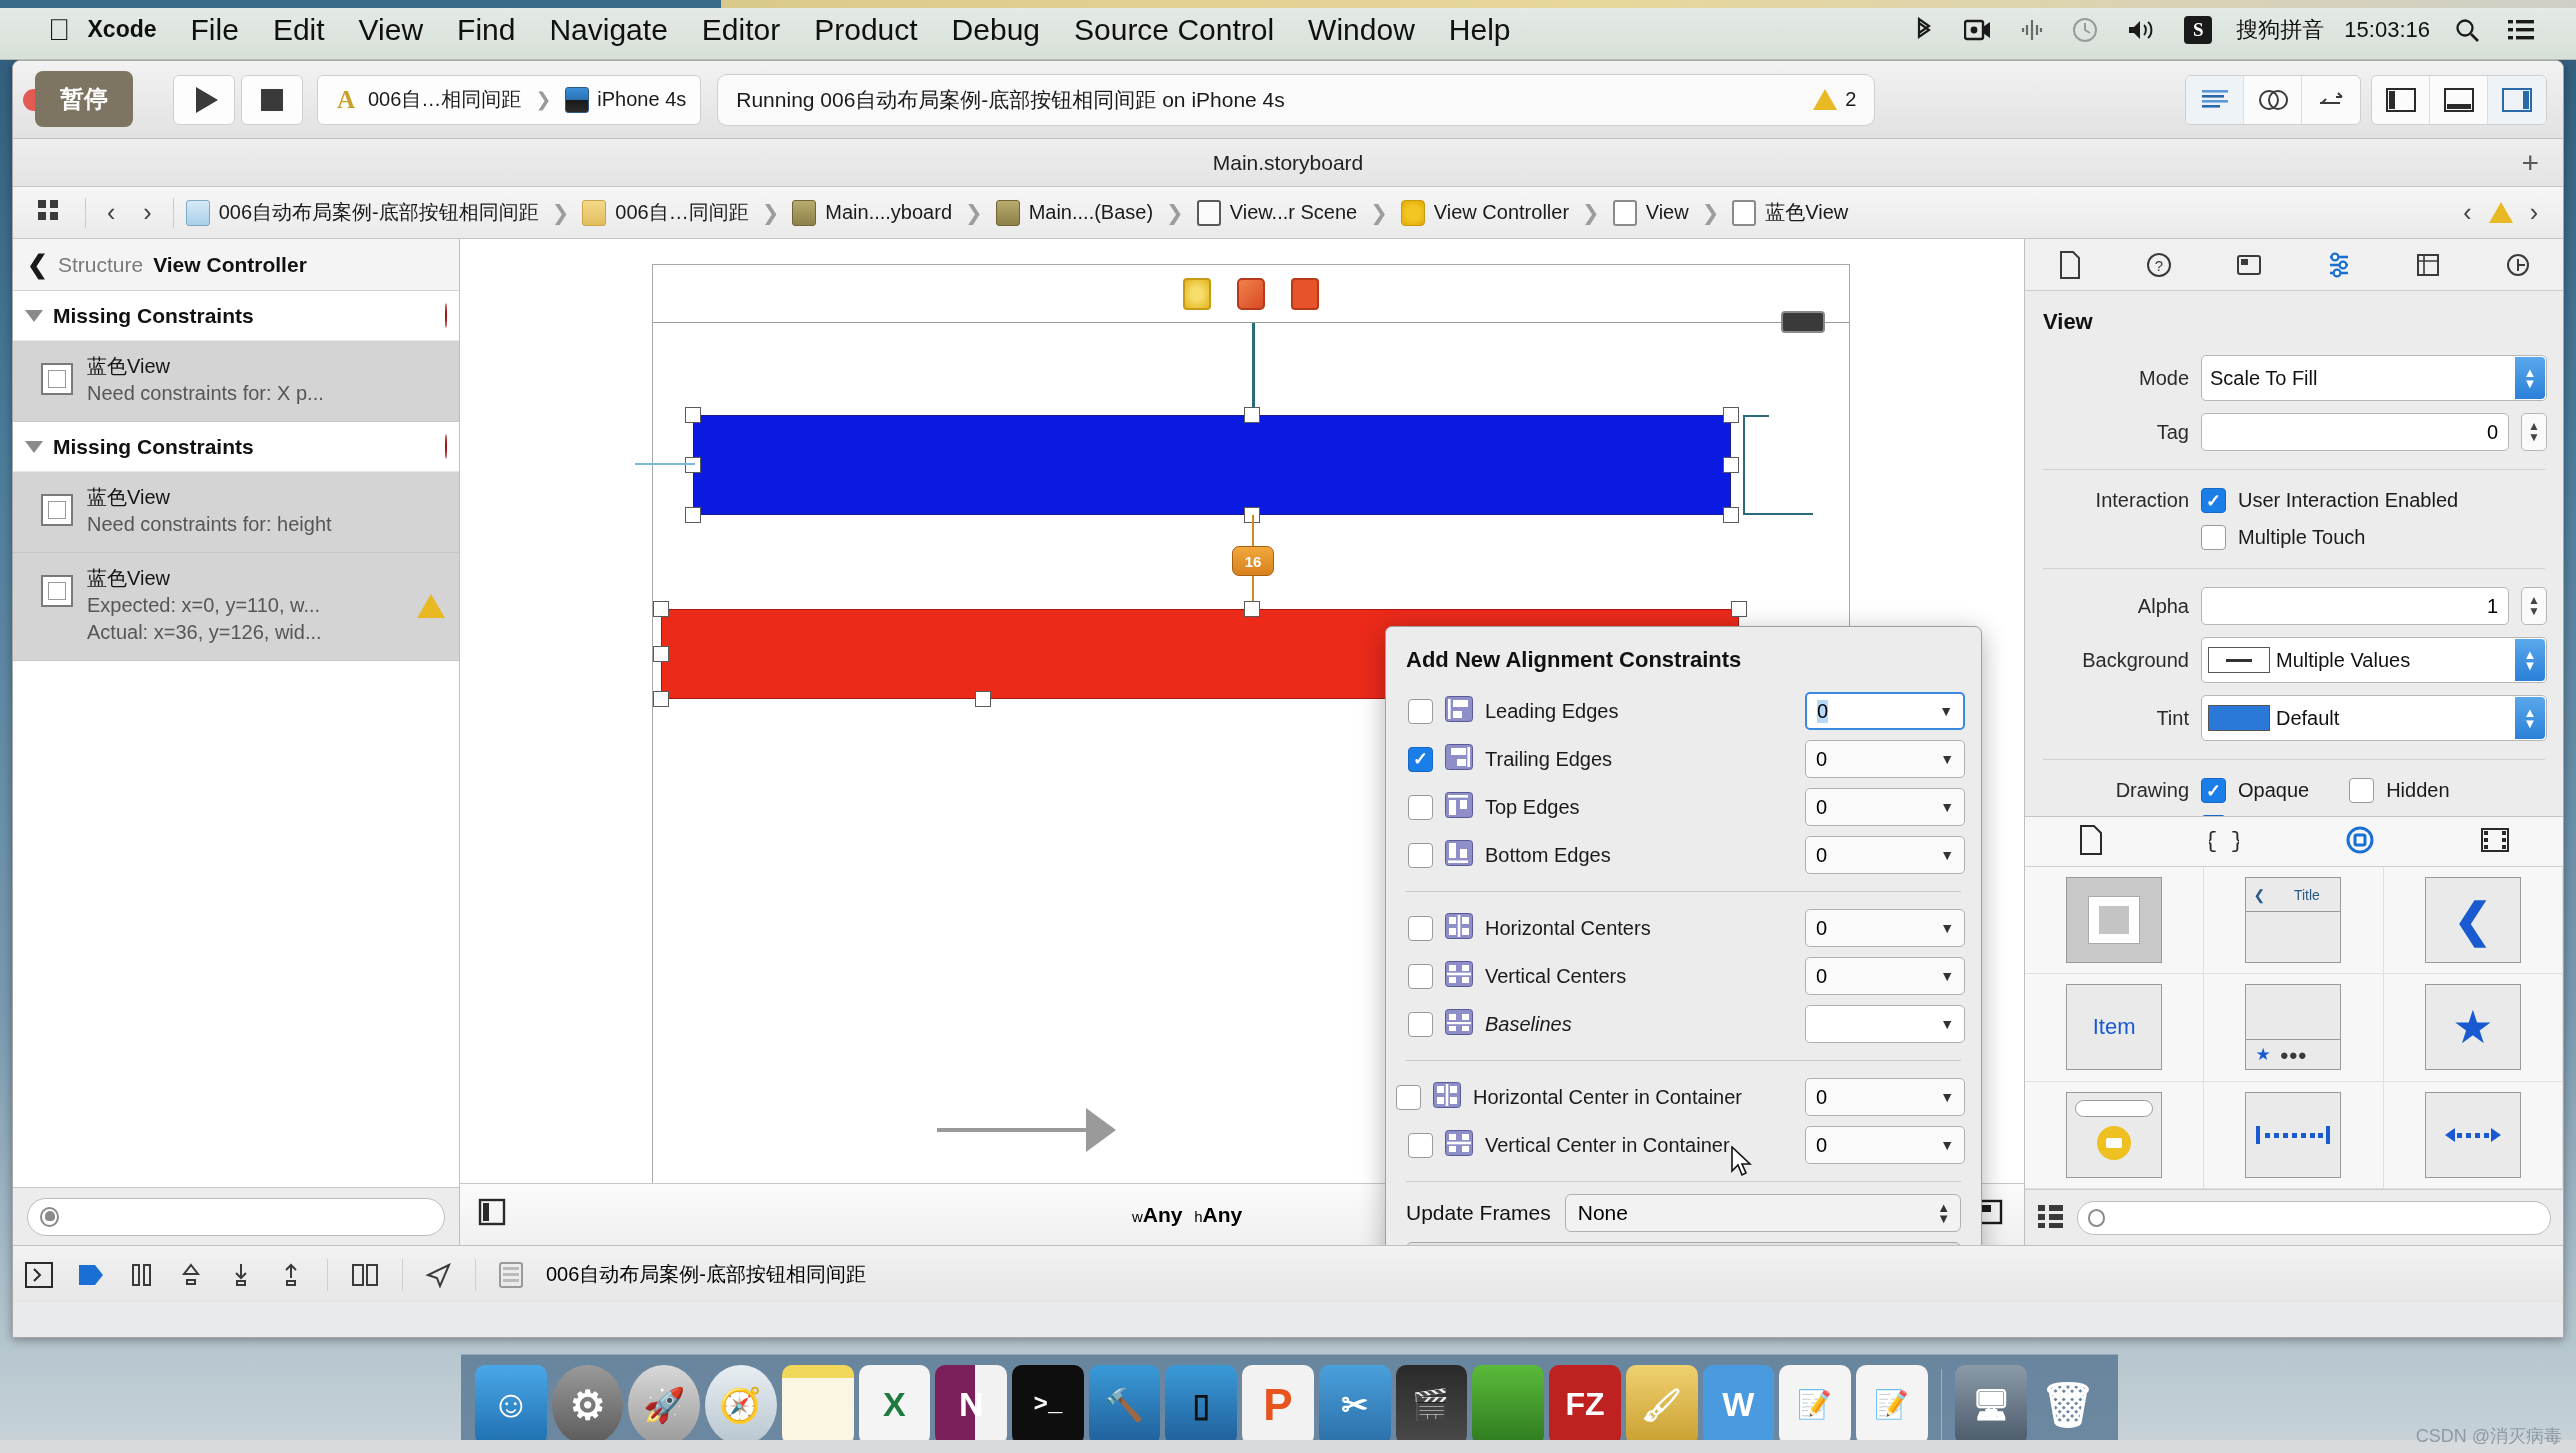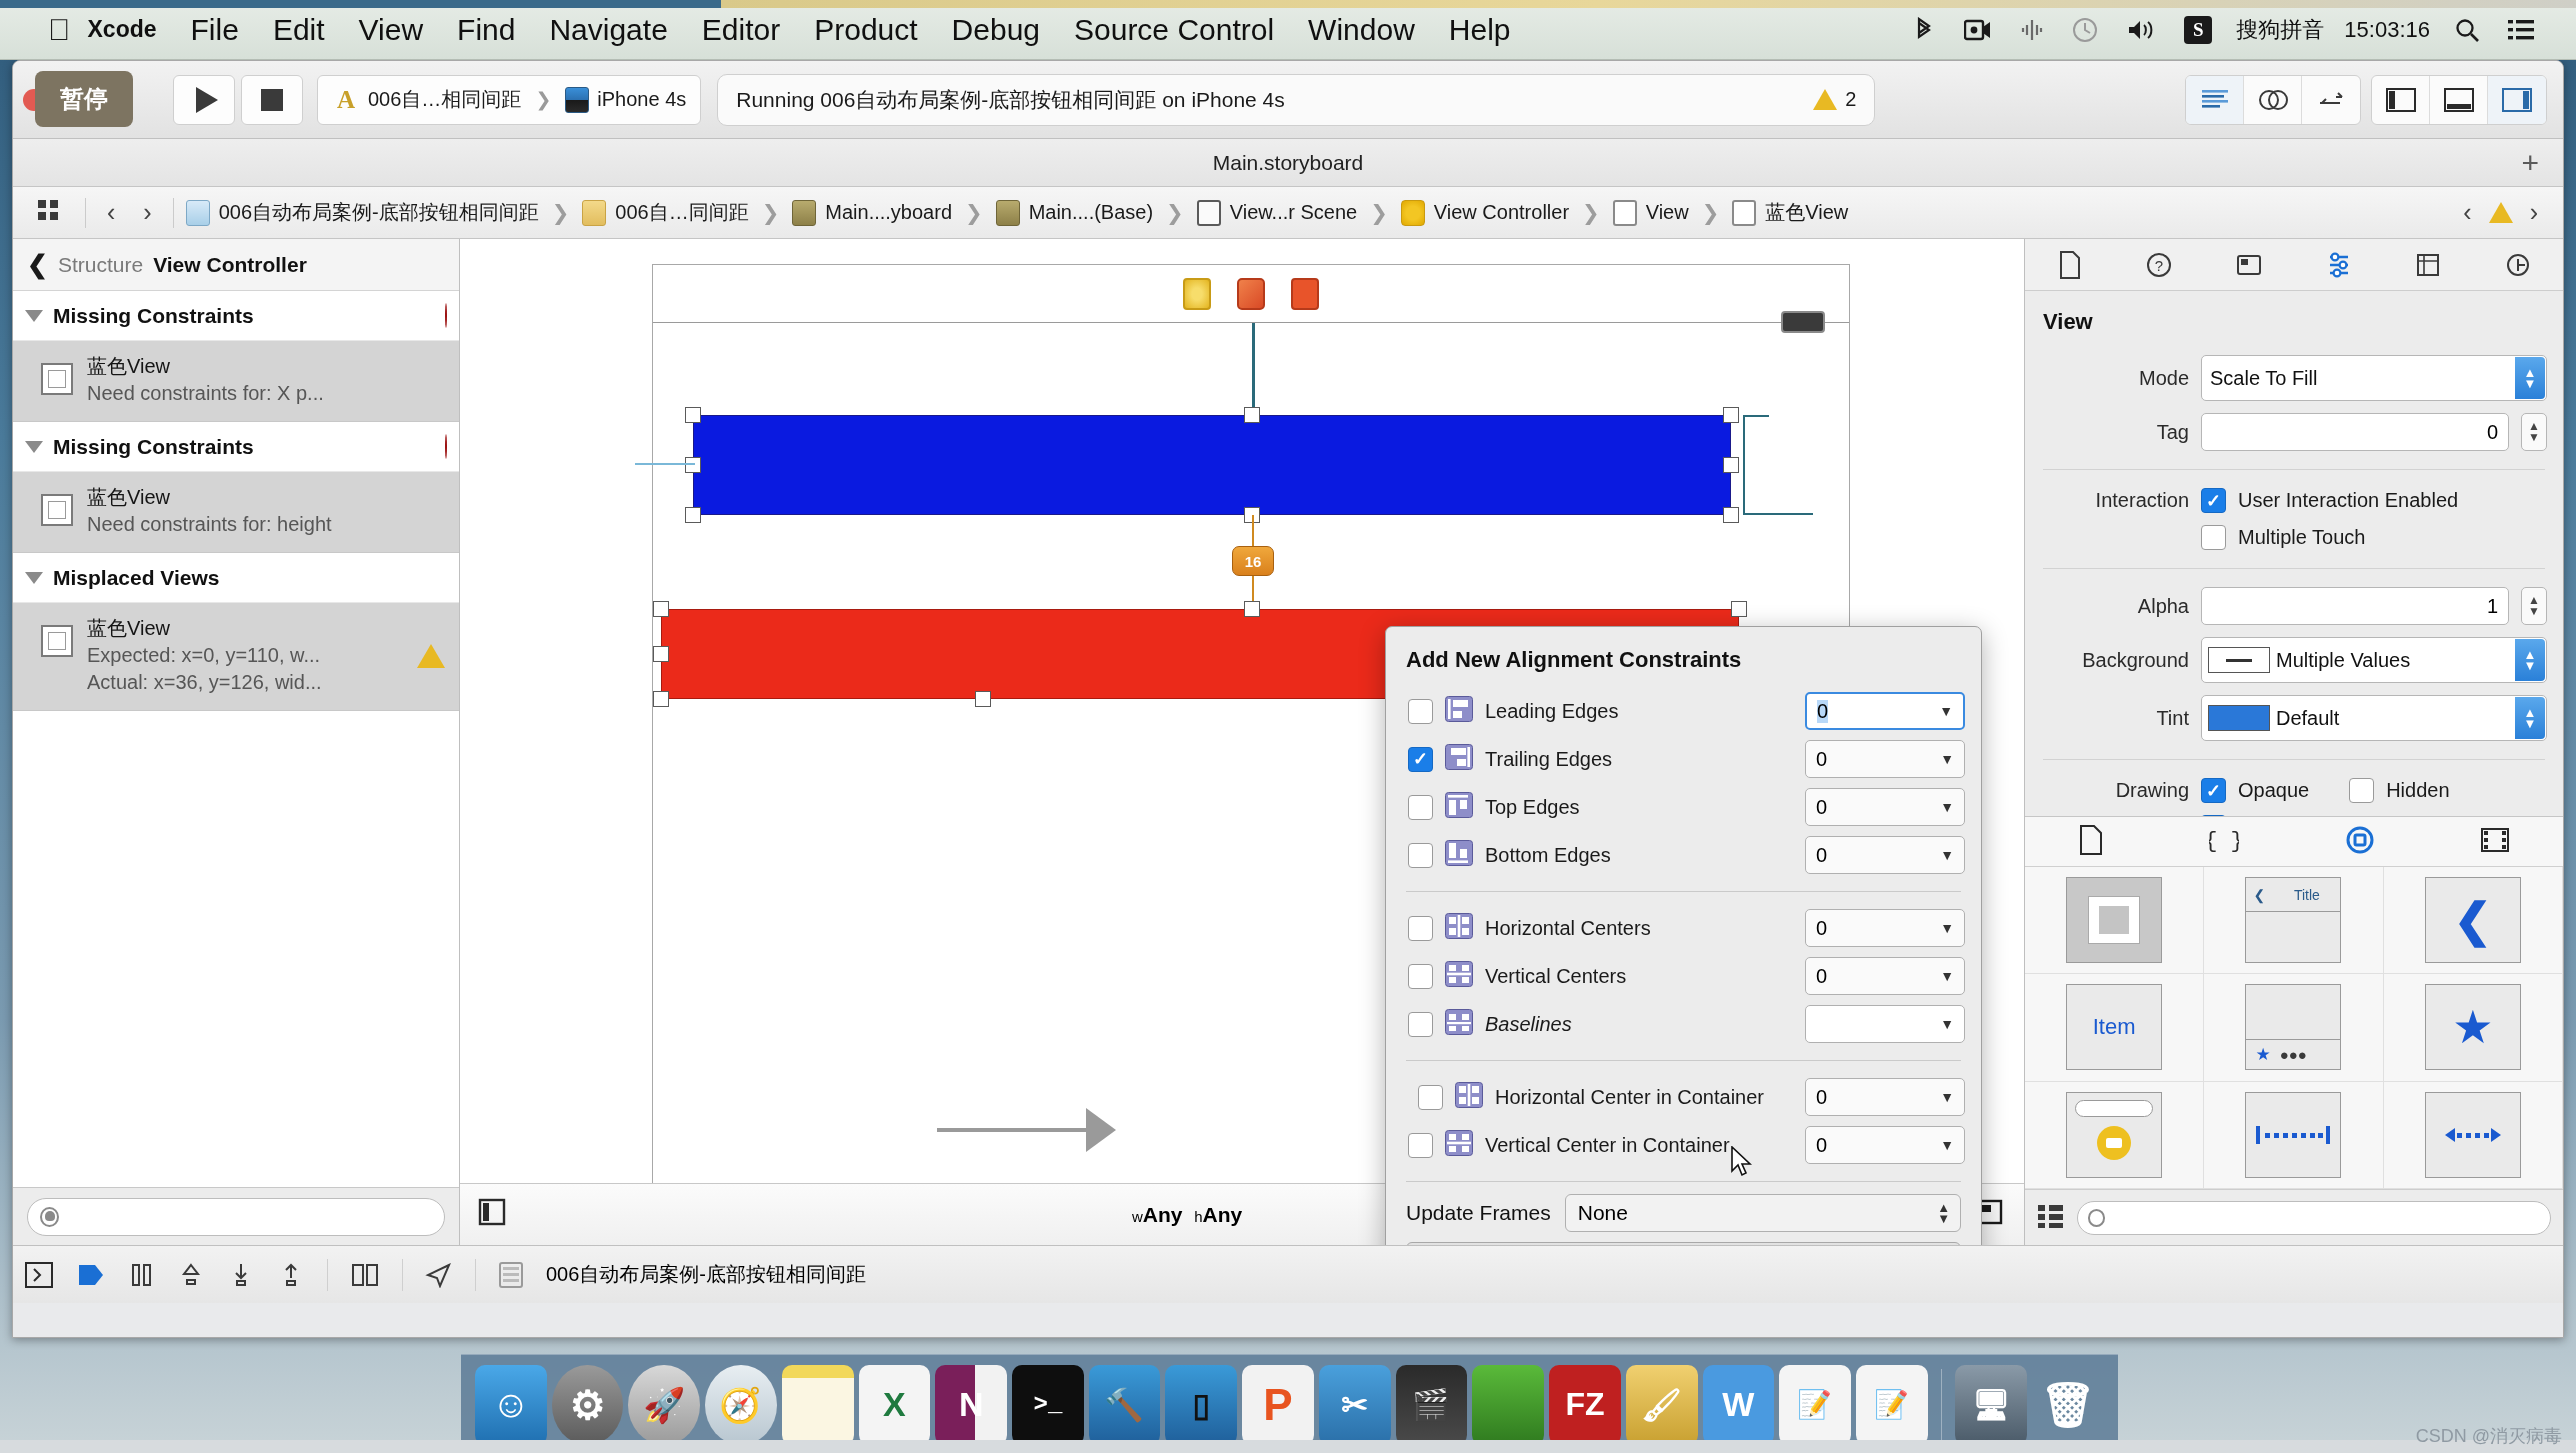--- a/index.html
+++ b/index.html
@@ -574,24 +574,20 @@
             <span class="grp-badge"><span class="err-oct"></span></span>
           </div>
           <div class="issue">
             <span class="issue-ic"></span>
             <span class="issue-txt">
               <div class="issue-title">蓝色View</div>
               <div class="issue-sub">Need constraints for: height</div>
             </span>
           </div>
 
-          <div class="grp">
-            <span class="disc"></span>
-            <span>Misplaced Views</span>
-          </div>
           <div class="issue">
             <span class="issue-ic"></span>
             <span class="issue-txt">
               <div class="issue-title">蓝色View</div>
               <div class="issue-sub">Expected: x=0, y=110, w...</div>
               <div class="issue-sub">Actual: x=36, y=126, wid...</div>
             </span>
             <span class="issue-warn warn-oct"></span>
           </div>
 
@@ -820,21 +816,21 @@
             </span>
             <span class="chk-lbl">Baselines</span>
             <span style="margin-left:auto;width:160px;height:38px;background:#fff;border:1px solid #b0b0b0;border-radius:5px;display:flex;align-items:center;padding:0 10px;font-size:20px;position:relative;">
               <span></span>
               <span style="position:absolute;right:10px;font-size:14px;color:#333;">▼</span>
             </span>
           </div>
 
           <div style="height:1px;background:#cacaca;margin:12px 20px;"></div>
 
-          <div style="display:flex;align-items:center;padding:5px 16px 5px 32px;gap:12px;">
+          <div style="display:flex;align-items:center;padding:5px 16px 5px 10px;gap:12px;">
             <span class="chk"></span>
             <span>
               <svg width="28" height="26" viewBox="0 0 28 26">
                   <rect x="0.5" y="0.5" width="27" height="25" rx="3" fill="#8e8ec9" stroke="#5a5a9a"></rect>
                   <rect x="12.7" y="2" width="2.6" height="22" fill="#fff"></rect>
                   <rect x="4" y="4" width="7" height="7" fill="#fff"></rect>
                   <rect x="17" y="4" width="7" height="7" fill="#fff"></rect>
                   <rect x="4" y="15" width="7" height="7" fill="#fff"></rect>
                   <rect x="17" y="15" width="7" height="7" fill="#fff"></rect>
                 </svg>

